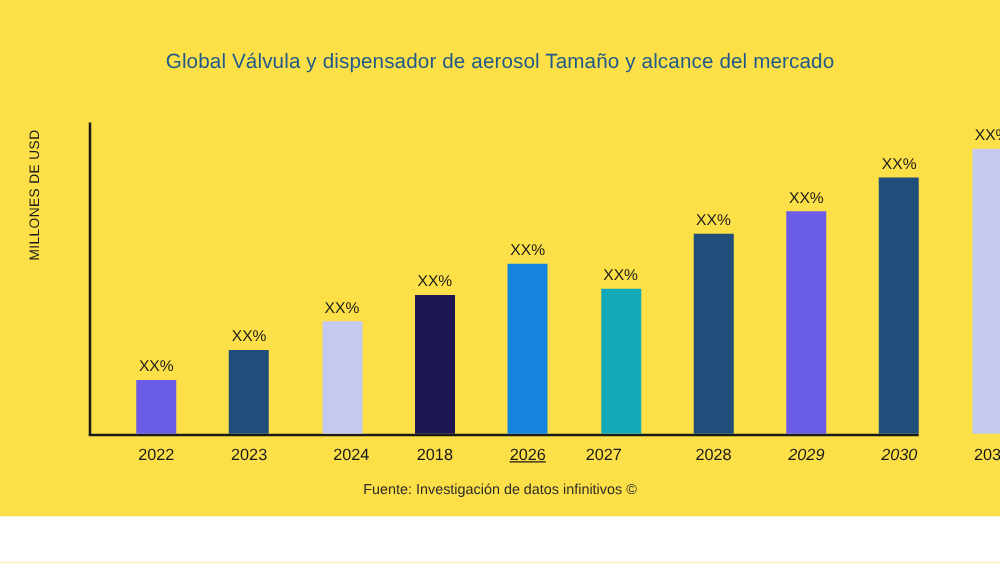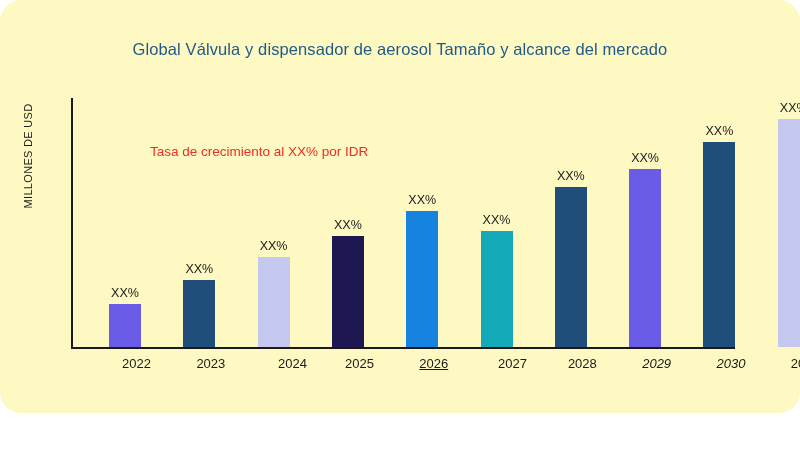--- a/index.html
+++ b/index.html
@@ -5,22 +5,21 @@
   html,body{margin:0;padding:0;}
   body{
     width:800px;height:450px;
     background:#ffffff;
     font-family:"Liberation Sans", sans-serif;
     overflow:hidden;
     position:relative;
   }
   #figure{
     position:absolute;left:0;top:0;width:800px;height:413px;
-    background:#fef9c3;
-    border-radius:21px;
+    background:#fde047;
   }
   #chart-title{
     position:absolute;left:0;top:40px;width:800px;
     text-align:center;
     font-size:16.5px;
     color:#1f5a8a;
     letter-spacing:0.1px;
     white-space:nowrap;
   }
   #y-axis-label{
@@ -71,41 +70,40 @@
     transform:translateX(-50%);
     font-size:12.5px;
     color:#1a1a1a;
     white-space:nowrap;
   }
   .tick-label{
     position:absolute;
     top:258px;
     font-size:13px;
     color:#1a1a1a;
-    text-align:right;
+    text-align:center;
     white-space:nowrap;
   }
   #source-note{
     position:absolute;
     left:0;top:386px;width:800px;
     text-align:center;
     font-size:11.5px;
     color:#2b2b2b;
   }
 </style>
 </head>
 <body>
 
 <div id="figure">
 
   <div id="chart-title">Global Válvula y dispensador de aerosol Tamaño y alcance del mercado</div>
 
   <div id="y-axis-label">MILLONES DE USD</div>
 
-  <div id="growth-note">Tasa de crecimiento al XX% por IDR</div>
 
   <div id="plot-area">
     <div id="axis-y-line"></div>
     <div id="axis-x-line"></div>
     <div id="bars-container">
         <div class="bar-group" style="left: 38px; width: 32px; height: 69px;">
           <div class="bar" style="height: 43px; background: rgb(107, 92, 232);"></div>
           <div class="bar-value" style="bottom: 47px;">XX%</div>
         </div>
         <div class="bar-group" style="left: 112.3px; width: 32px; height: 93px;">
@@ -142,24 +140,25 @@
         </div>
         <div class="bar-group" style="left: 706.7px; width: 32px; height: 254px;">
           <div class="bar" style="height: 228px; background: rgb(197, 200, 239);"></div>
           <div class="bar-value" style="bottom: 232px;">XX%</div>
         </div>
       </div>
     <div id="ticks-container">
         <div class="tick-label" style="left: 28px; width: 52px;">2022</div>
         <div class="tick-label" style="left: 102.3px; width: 52px;">2023</div>
         <div class="tick-label" style="left: 184px; width: 52px;">2024</div>
-        <div class="tick-label" style="left: 250.9px; width: 52px;">2025</div>
+        <div class="tick-label" style="left: 250.9px; width: 52px;">2018</div>
         <div class="tick-label" style="left: 325.2px; width: 52px; text-decoration: underline;">2026</div>
-        <div class="tick-label" style="left: 404px; width: 52px;">2027</div>
+        <div class="tick-label" style="left: 386px; width: 52px;">2027</div>
         <div class="tick-label" style="left: 473.8px; width: 52px;">2028</div>
         <div class="tick-label" style="left: 548.1px; width: 52px; font-style: italic;">2029</div>
         <div class="tick-label" style="left: 622.4px; width: 52px; font-style: italic;">2030</div>
         <div class="tick-label" style="left: 696.7px; width: 52px;">2031</div>
       </div>
   </div>
 
+  <div id="source-note">Fuente: Investigación de datos infinitivos ©</div>
 
 </div>
 
 </body></html>

